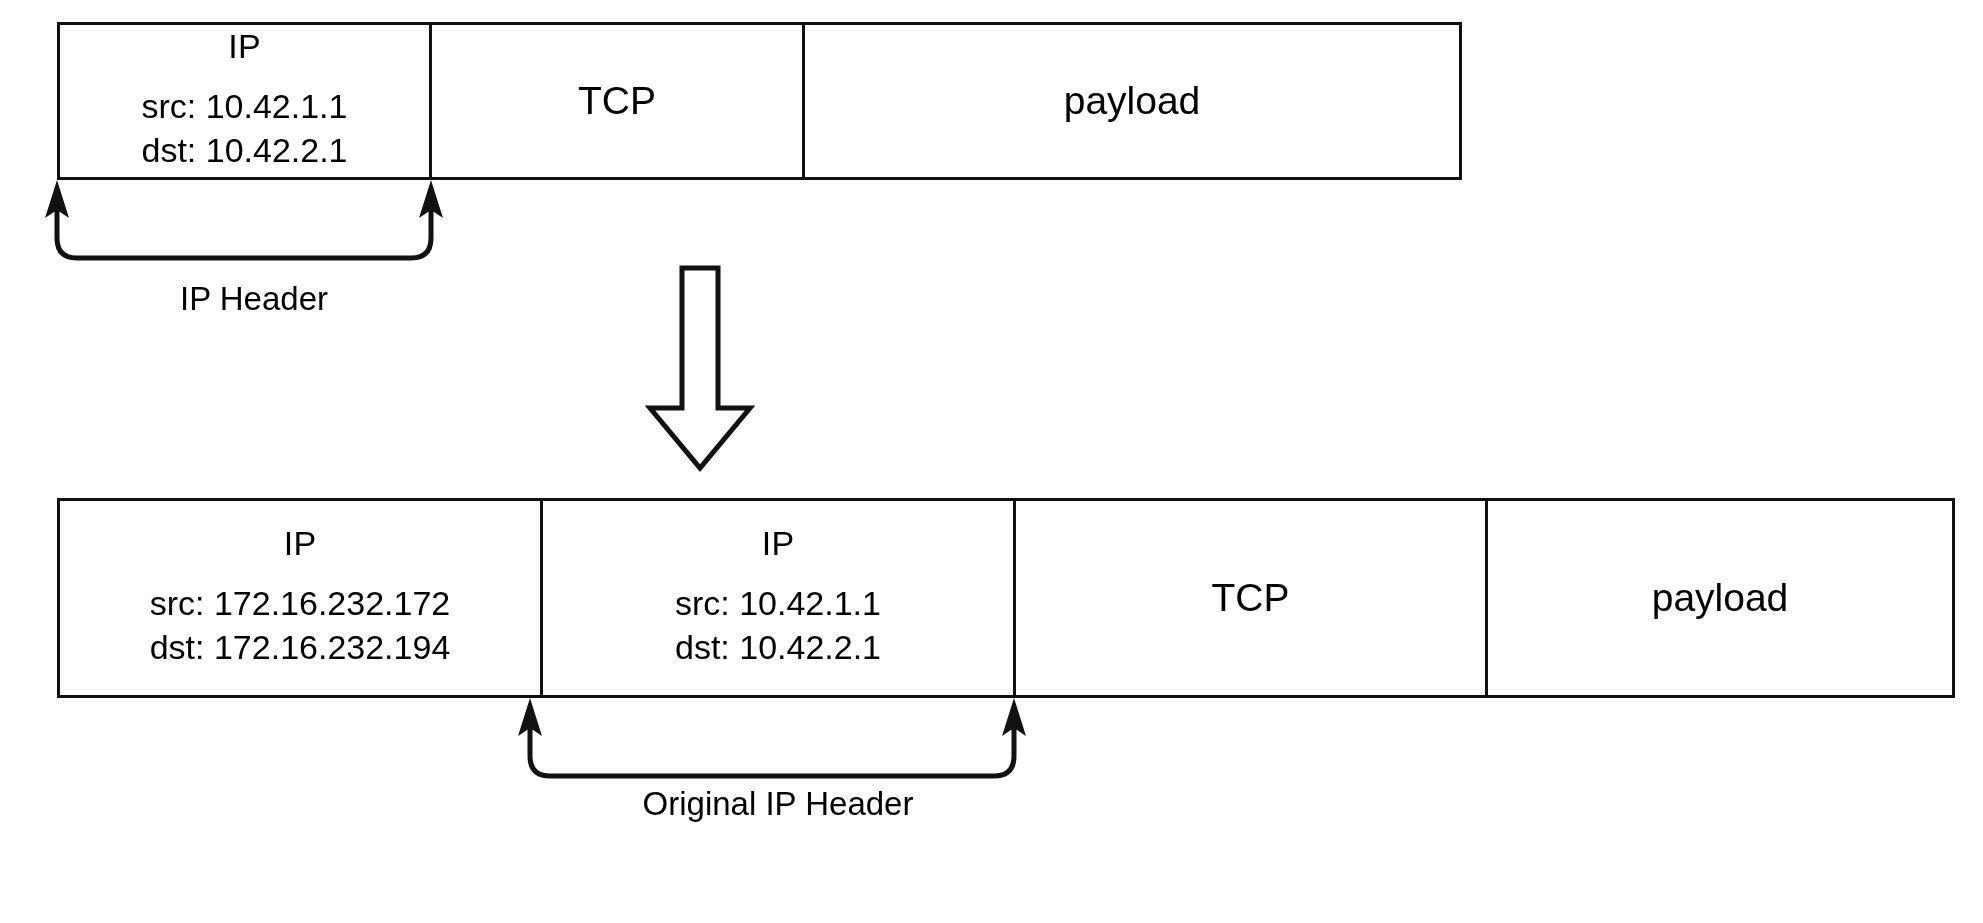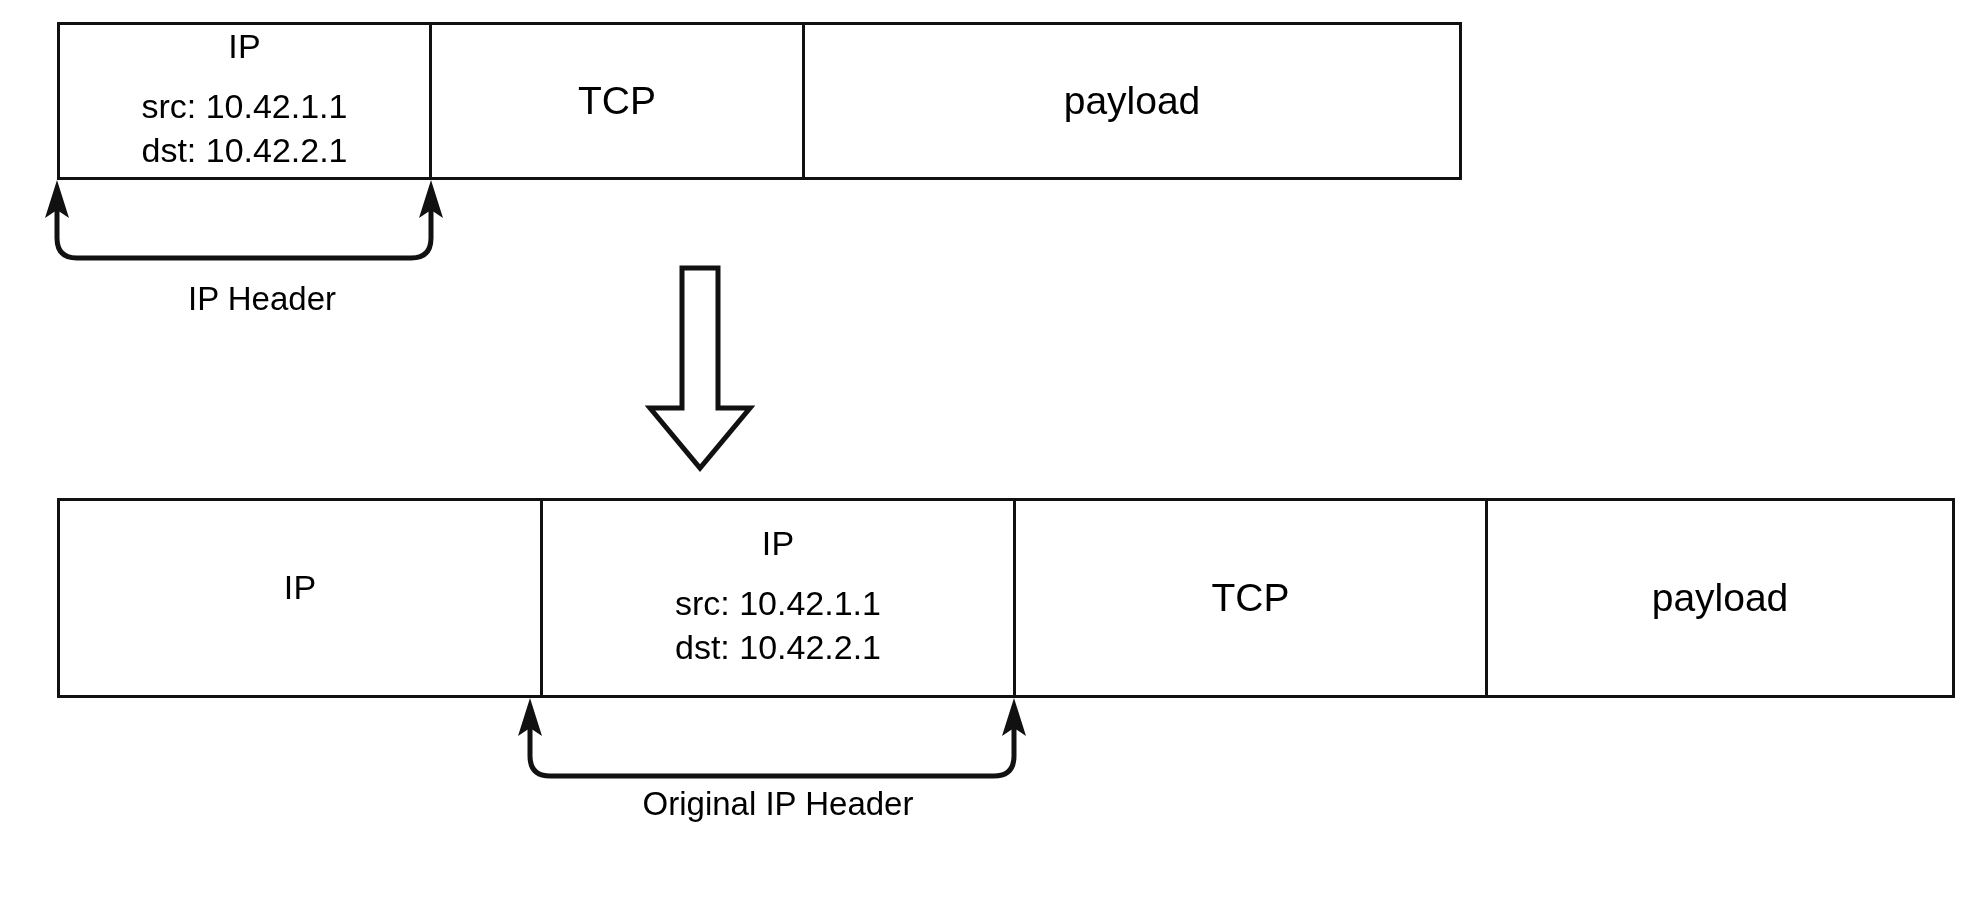--- a/index.html
+++ b/index.html
@@ -109,34 +109,36 @@
 
   <div class="brace" style="left:40px; top:176px; width:420px; height:105px;">
     <svg width="420" height="105" viewBox="0 0 420 105">
 
       <path d="M17 4 L5 42 L17 34 L29 42 Z" fill="#111111"></path>
 
       <path d="M391 4 L379 42 L391 34 L403 42 Z" fill="#111111"></path>
 
       <path d="M17 18 L17 62 Q17 82 37 82 L371 82 Q391 82 391 62 L391 18" fill="none" stroke="#111111" stroke-width="5"></path>
     </svg>
-    <div class="brace-label" style="left:12px; top:104px; width:420px;">IP Header</div>
+    <div class="brace-label" style="left:4px; top:104px; width:420px;">IP Header</div>
   </div>
 
   <div class="block-arrow" style="left:640px; top:262px; width:120px; height:212px;">
     <svg width="120" height="212" viewBox="0 0 120 212">
       <path d="M42 6 L78 6 L78 146 L110 146 L60 206 L10 146 L42 146 Z" fill="#ffffff" stroke="#111111" stroke-width="5" stroke-linejoin="miter"></path>
     </svg>
   </div>
 
   <div class="packet-row" id="bottom-row" style="left:57px; top:498px; width:1898px; height:200px;">
 
     <div class="pkt-cell" style="width:483px;">
       <div class="cell-title">IP</div>
       <div class="cell-sub">
+        <div class="cell-line">src: 172.16.232.172</div>
+        <div class="cell-line">dst: 172.16.232.194</div>
       </div>
     </div>
 
     <div class="pkt-cell" style="width:473px;">
       <div class="cell-title">IP</div>
       <div class="cell-sub">
         <div class="cell-line">src: 10.42.1.1</div>
         <div class="cell-line">dst: 10.42.2.1</div>
       </div>
     </div>

